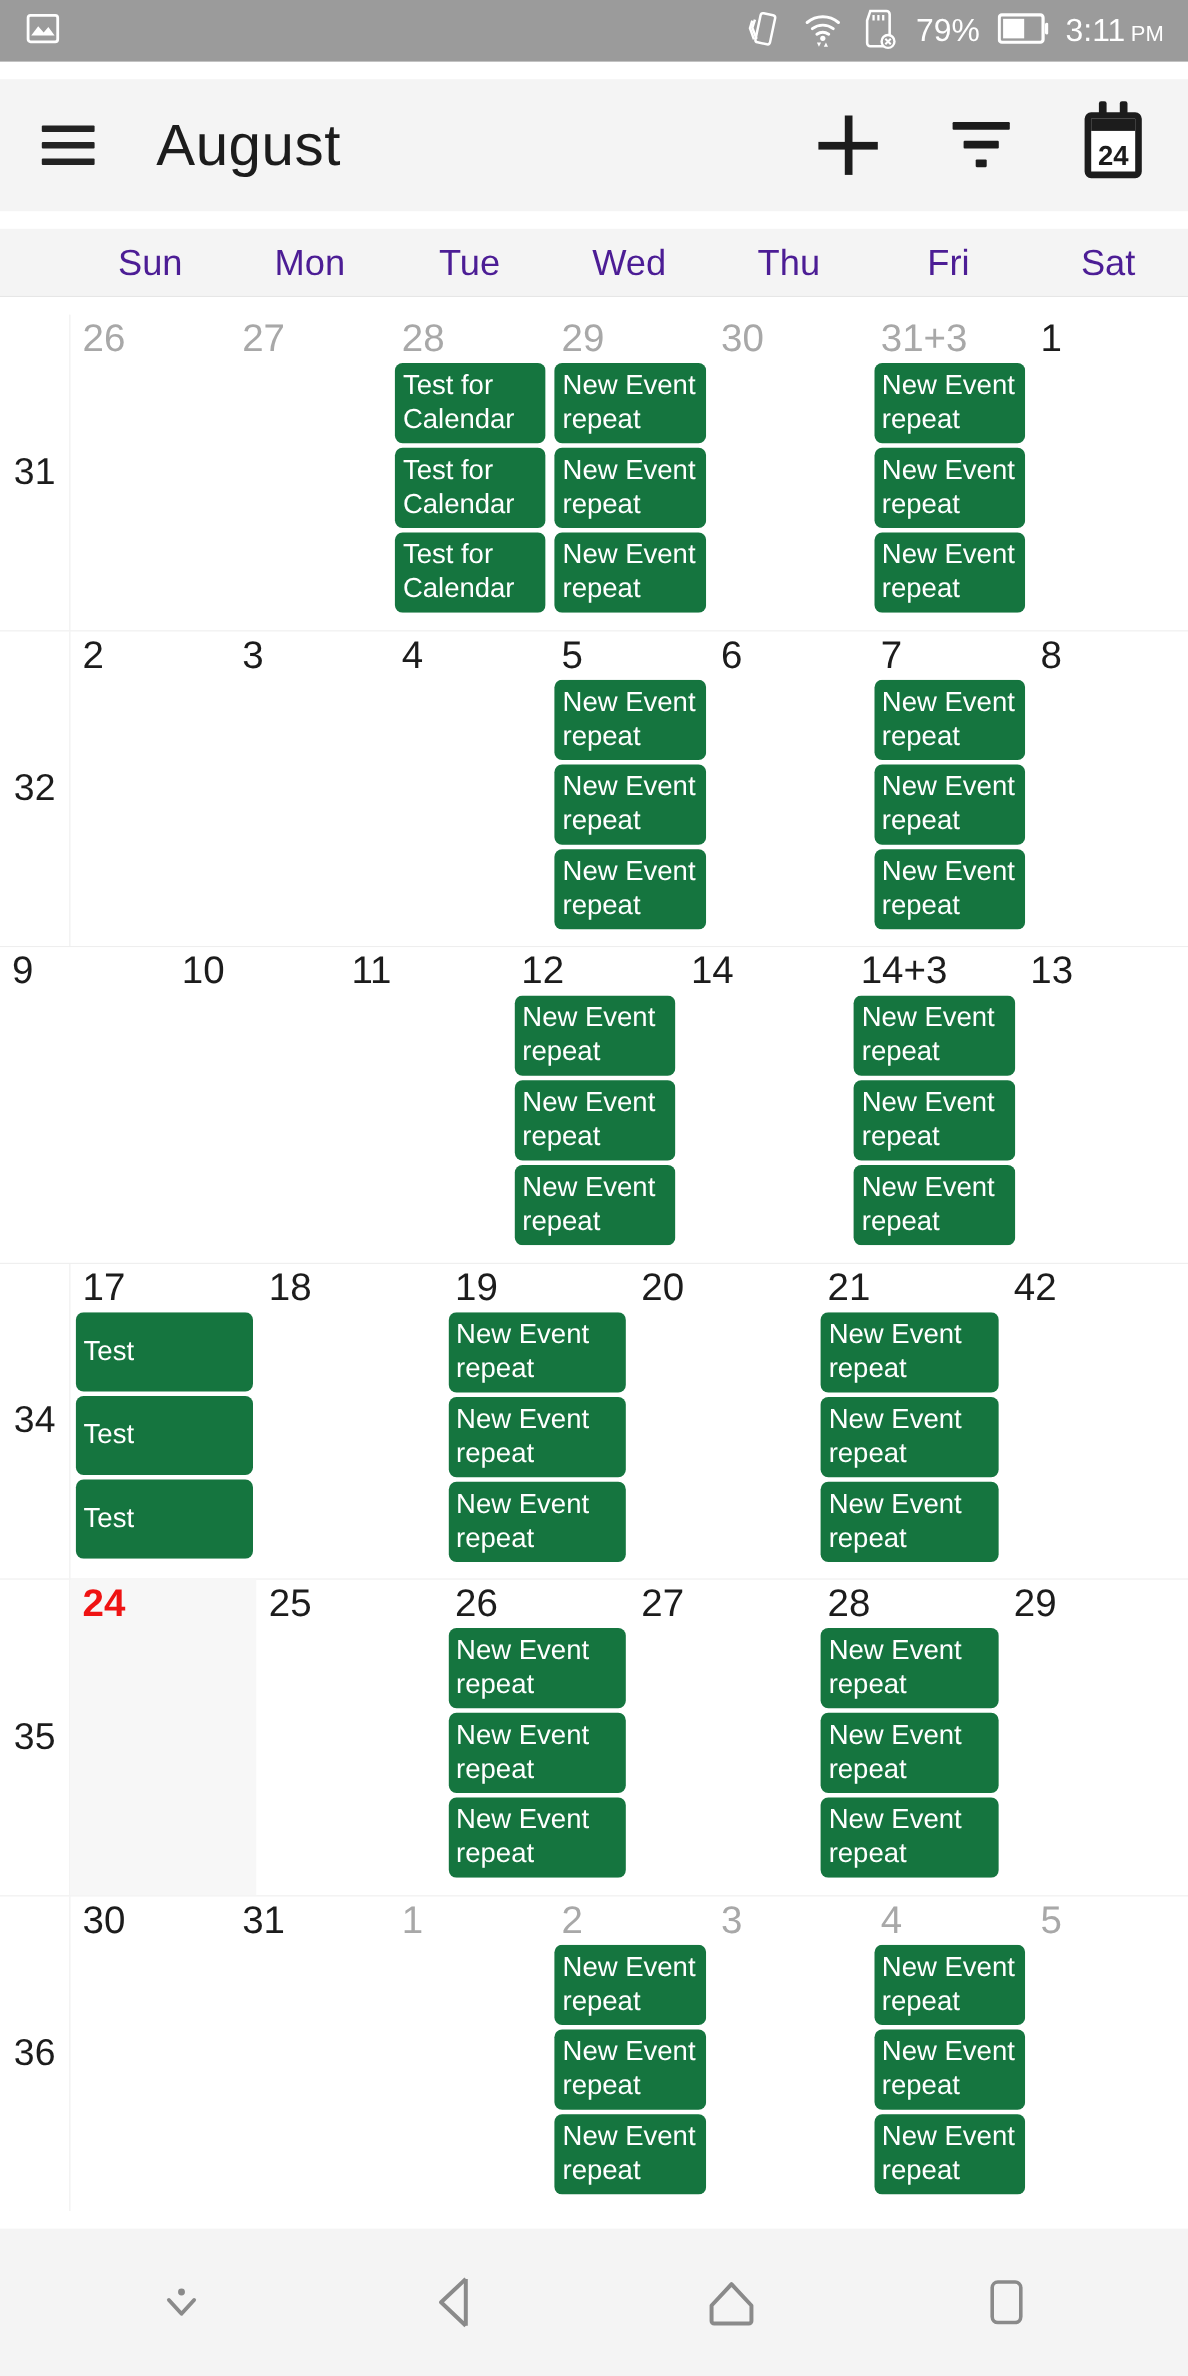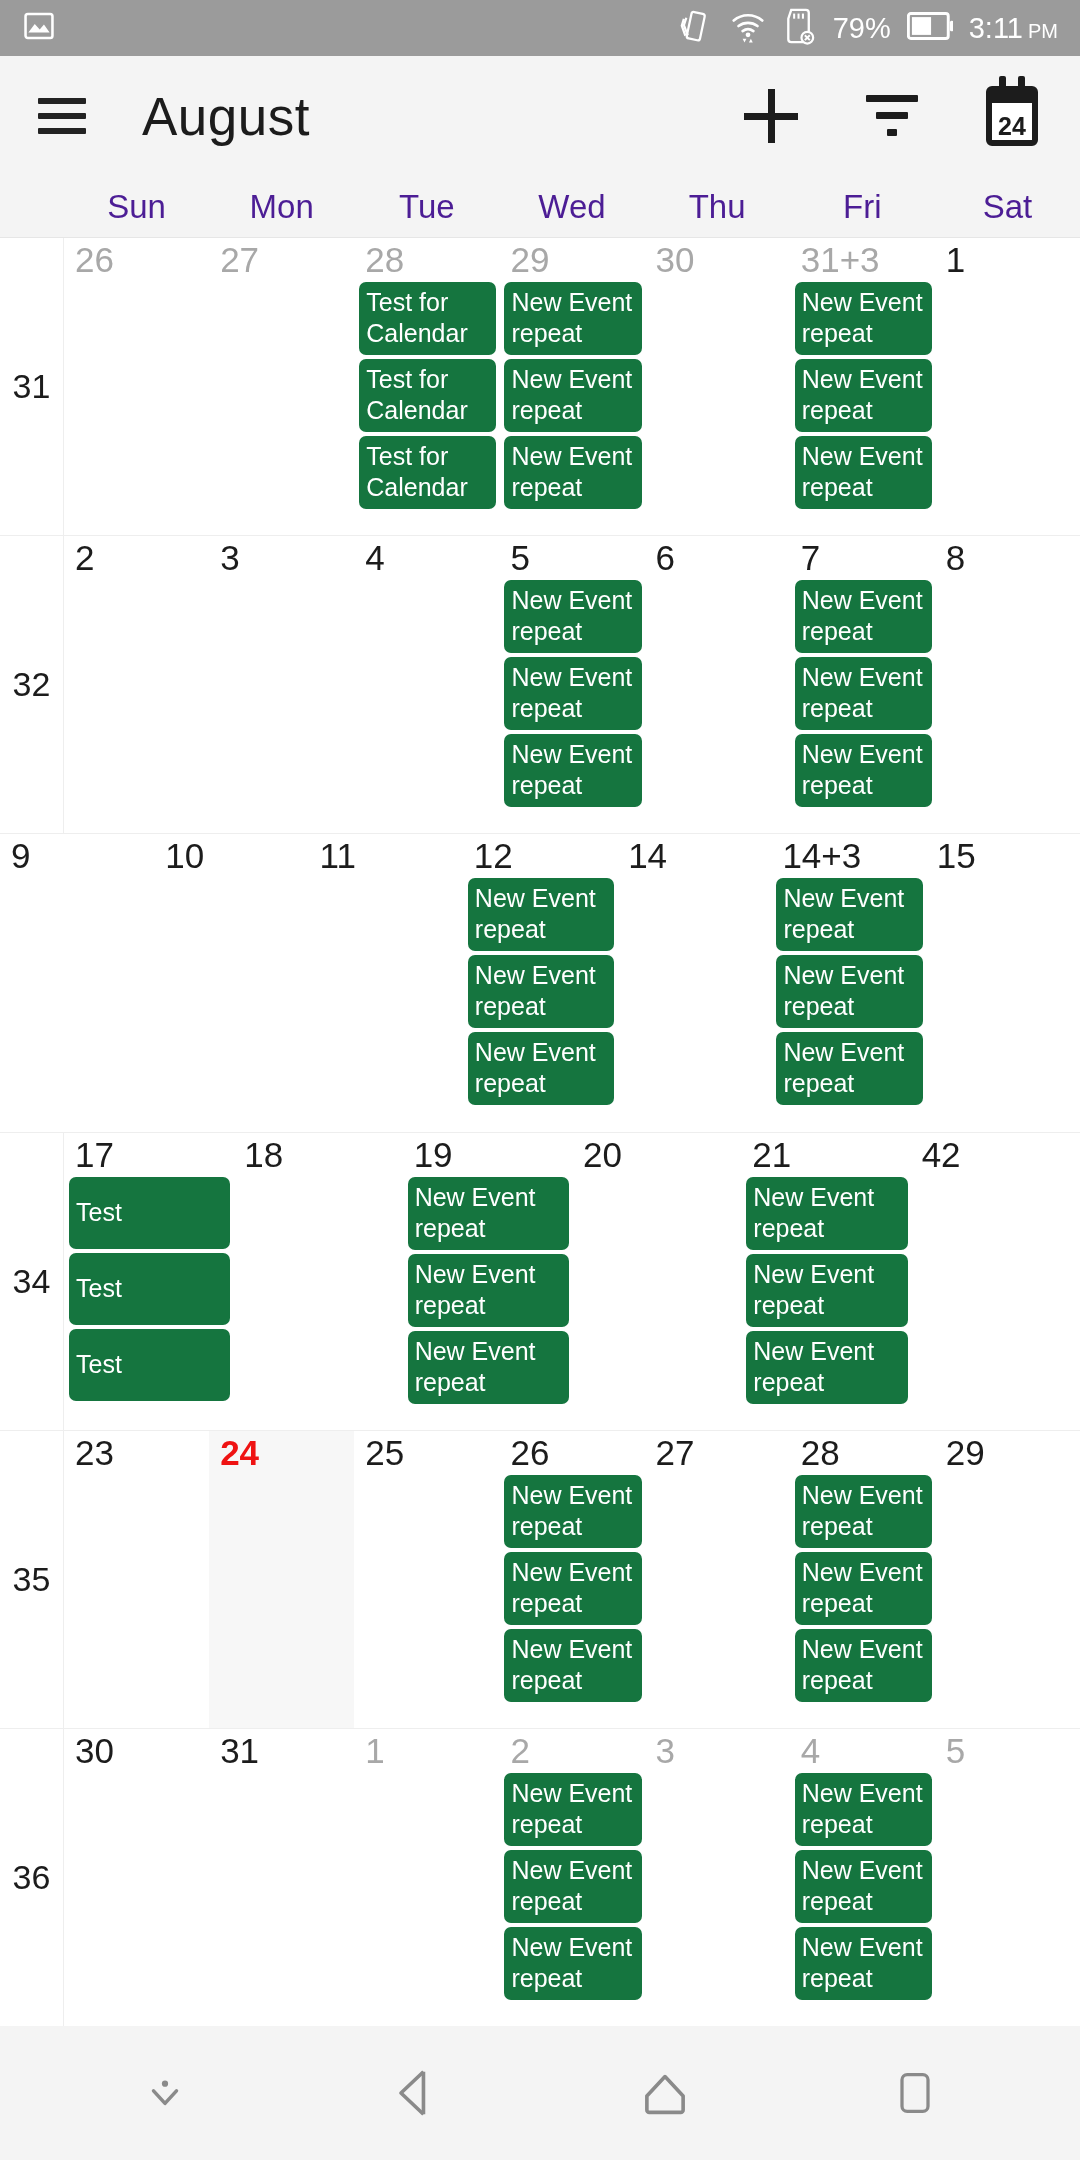--- a/index.html
+++ b/index.html
@@ -11,20 +11,21 @@
     font-family: "Liberation Sans", sans-serif;
     overflow: hidden;
   }
 
   .phone {
     width: 1080px;
     height: 2160px;
     display: flex;
     flex-direction: column;
     background: #ffffff;
+    gap: 16px;
   }
 
   
   .statusbar {
     height: 56px;
     background: #9b9b9b;
     display: flex;
     align-items: center;
     padding: 0 22px;
     flex: 0 0 56px;
@@ -466,21 +467,21 @@
           </div>
           <div class="day-cell">
             <div class="day-num">14+3</div>
             <div class="events">
               <div class="chip" style="background: rgb(21, 117, 63);">New Event repeat</div>
               <div class="chip" style="background: rgb(21, 117, 63);">New Event repeat</div>
               <div class="chip" style="background: rgb(21, 117, 63);">New Event repeat</div>
             </div>
           </div>
           <div class="day-cell">
-            <div class="day-num">15</div>
+            <div class="day-num">13</div>
           </div>
         </div>
       </div>
       <div class="week-row">
         <div class="week-num">34</div>
         <div class="days">
           <div class="day-cell">
             <div class="day-num">17</div>
             <div class="events">
               <div class="chip centered" style="background: rgb(21, 117, 63);">Test</div>
@@ -511,23 +512,20 @@
             </div>
           </div>
           <div class="day-cell">
             <div class="day-num">42</div>
           </div>
         </div>
       </div>
       <div class="week-row">
         <div class="week-num">35</div>
         <div class="days">
-          <div class="day-cell">
-            <div class="day-num">23</div>
-          </div>
           <div class="day-cell today">
             <div class="day-num today-num">24</div>
           </div>
           <div class="day-cell">
             <div class="day-num">25</div>
           </div>
           <div class="day-cell">
             <div class="day-num">26</div>
             <div class="events">
               <div class="chip" style="background: rgb(21, 117, 63);">New Event repeat</div>

